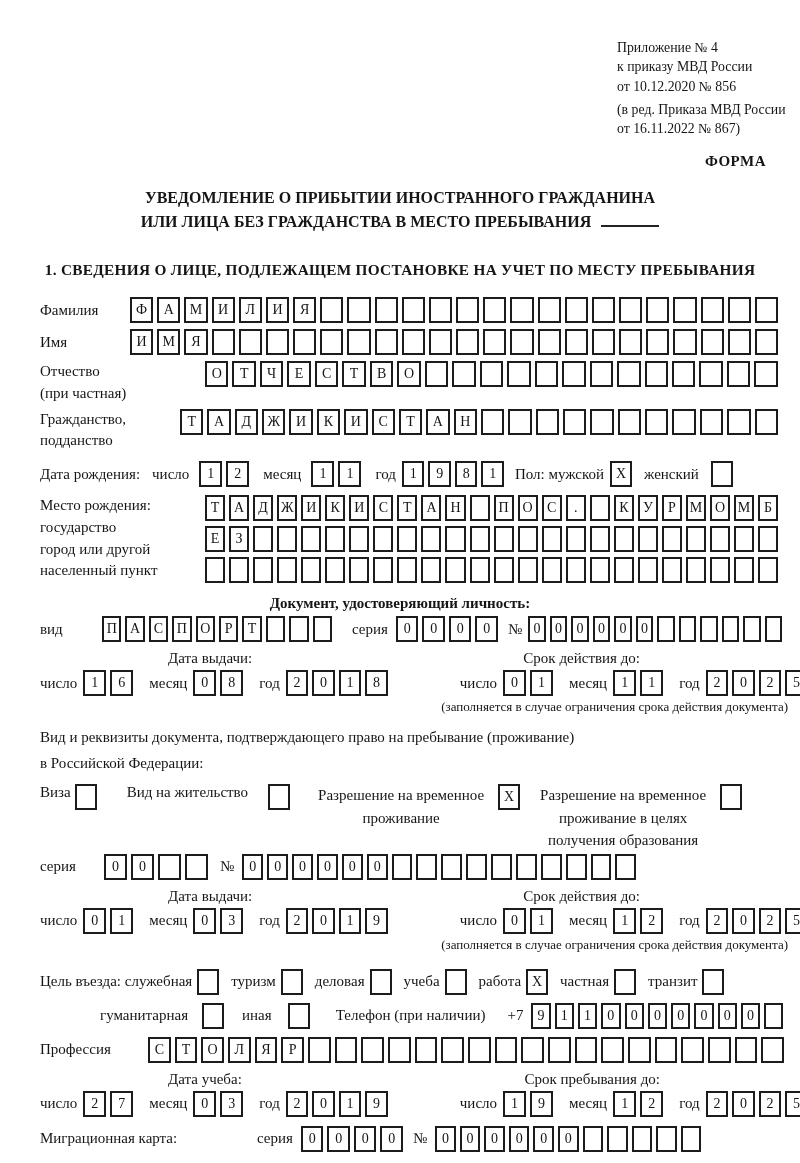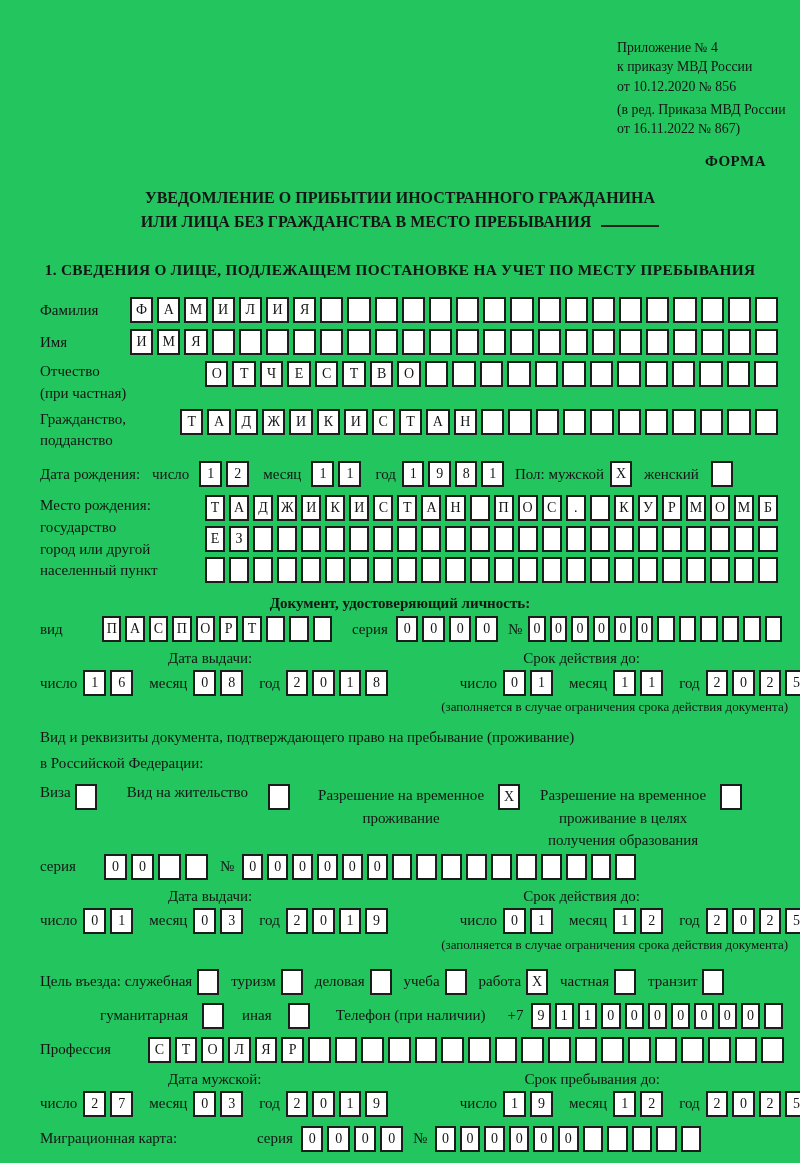--- a/index.html
+++ b/index.html
@@ -1,17 +1,17 @@
 <!DOCTYPE html>
 <html><head>
 <meta charset="utf-8">
 <style>
   html,body { margin:0; padding:0; background:#888; }
   .page {
-    width:800px; height:1163px; margin:0 auto; background:#22c55e;
+    width:800px; height:1163px; margin:0 auto; background:#ffffff;
     font-family:"Liberation Serif", serif; color:#151515; position:relative;
     overflow:hidden; font-size:15px; box-sizing:border-box; padding-top:38px;
   }
   .hdr { margin-left:617px; font-size:13.8px; line-height:1.4; }
   .hdr .gap { height:4px; }
   .forma { text-align:right; padding-right:34px; font-weight:bold; font-size:15px; margin-top:14px; letter-spacing:0.5px; }
   .title { text-align:center; font-weight:bold; font-size:16px; line-height:1.55; margin-top:16px; }
   .title .blank-line { display:inline-block; width:58px; border-bottom:2px solid #222; height:14px; margin-left:10px; vertical-align:baseline; }
   .sec1 { margin-top:26px; text-align:center; font-weight:bold; font-size:15.3px; letter-spacing:0.3px; }
 
@@ -556,21 +556,21 @@
         <span class="cell"></span>
         <span class="cell"></span>
         <span class="cell"></span>
         <span class="cell"></span>
         <span class="cell"></span>
         <span class="cell"></span>
       </span>
   </div>
 
   <div class="dates-titles">
-    <span class="dt-left">Дата мужской:</span>
+    <span class="dt-left">Дата учеба:</span>
     <span class="dt-right" style="padding-right:140px;">Срок пребывания до:</span>
   </div>
   <div class="dates-row">
     <span class="w">число</span>
     <span class="cellrow" style="width:54px;">
         <span class="cell">2</span>
         <span class="cell">7</span>
       </span>
     <span class="w">месяц</span>
     <span class="cellrow" style="width:54px;">

